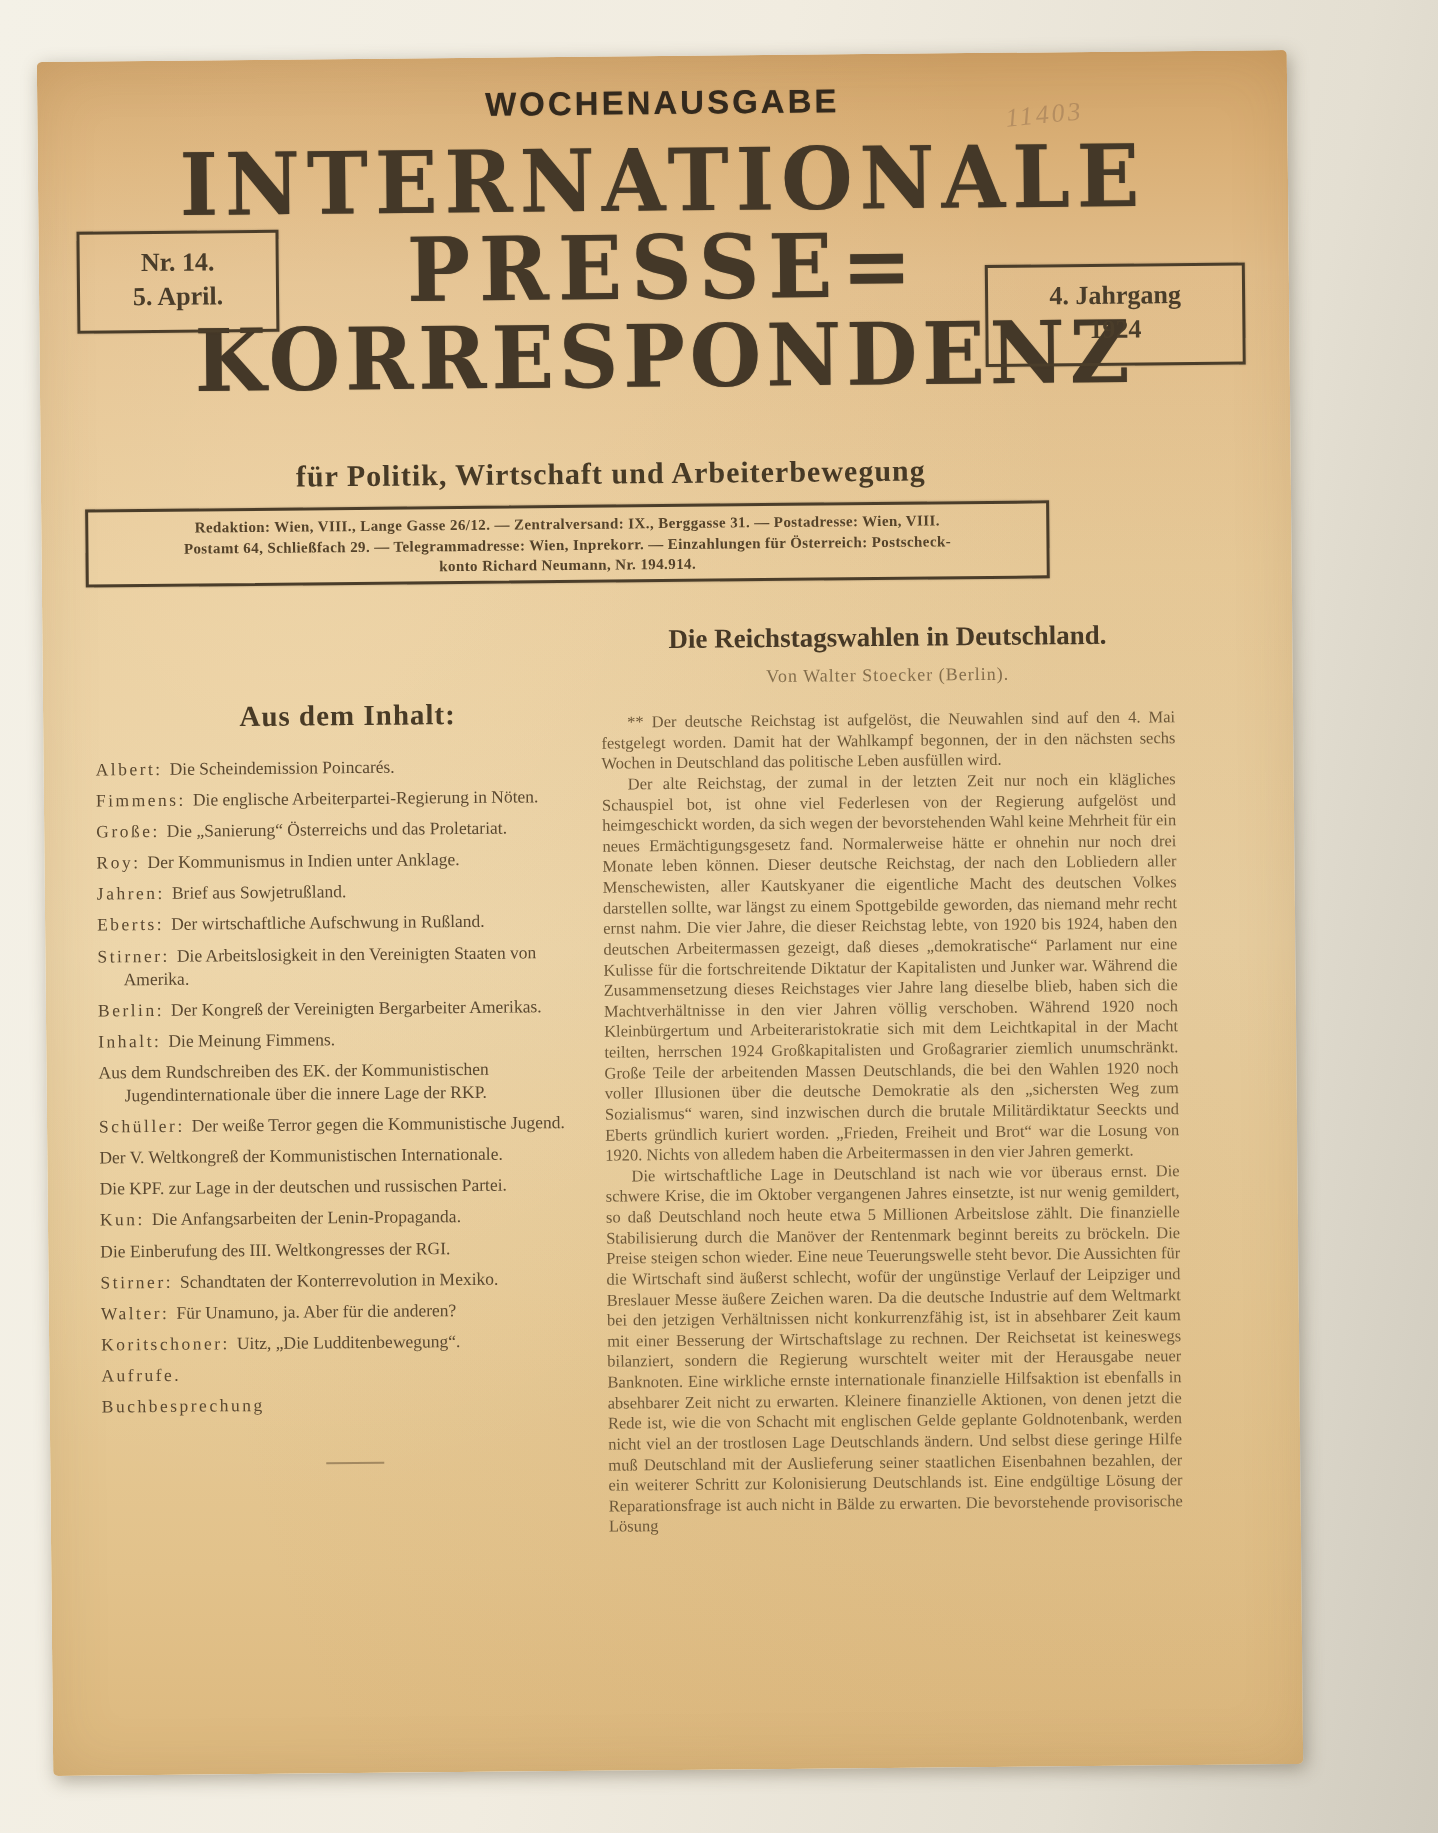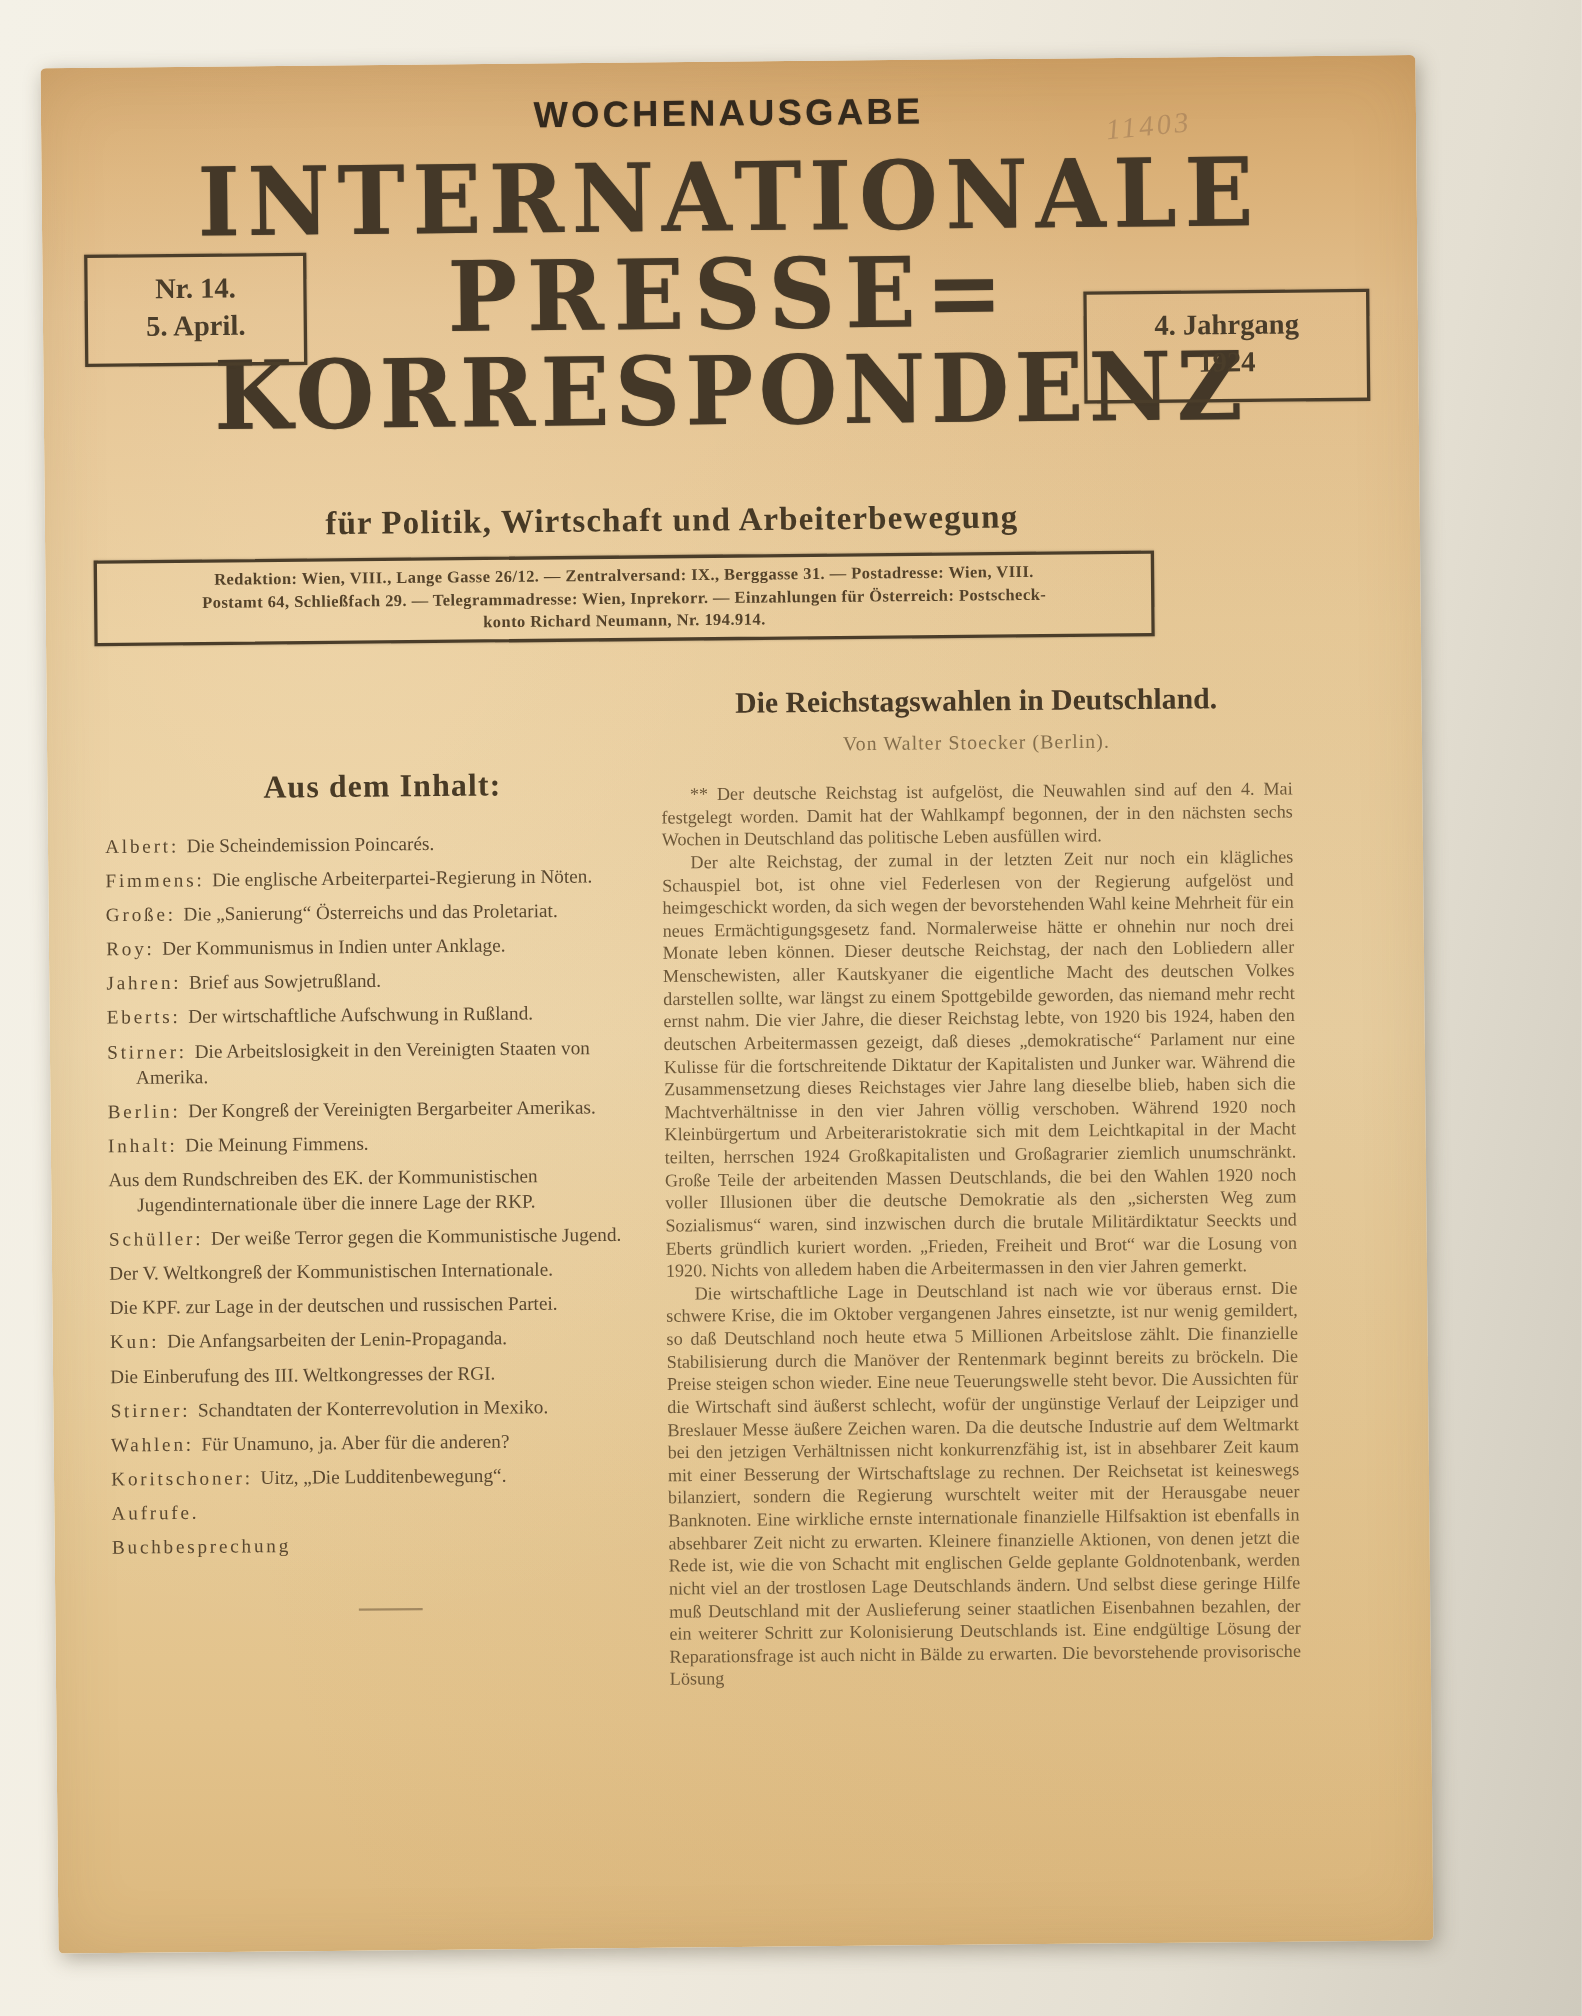--- a/index.html
+++ b/index.html
@@ -157,21 +157,21 @@
         <span class="toc-item"><span>Der V. Weltkongreß der Kommunistischen Internationale.</span></span>
 
         <span class="toc-item"><span>Die KPF. zur Lage in der deutschen und russischen Partei.</span></span>
 
         <span class="toc-item"><span class="toc-author">Kun:</span><span>Die Anfangsarbeiten der Lenin-Propaganda.</span></span>
 
         <span class="toc-item"><span>Die Einberufung des III. Weltkongresses der RGI.</span></span>
 
         <span class="toc-item"><span class="toc-author">Stirner:</span><span>Schandtaten der Konterrevolution in Mexiko.</span></span>
 
-        <span class="toc-item"><span class="toc-author">Wahlen:</span><span>Für Unamuno, ja. Aber für die anderen?</span></span>
+        <span class="toc-item"><span class="toc-author">Walter:</span><span>Für Unamuno, ja. Aber für die anderen?</span></span>
 
         <span class="toc-item"><span class="toc-author">Koritschoner:</span><span>Uitz, „Die Ludditenbewegung“.</span></span>
 
         <span class="toc-item"><span class="toc-author">Aufrufe.</span></span>
 
         <span class="toc-item"><span class="toc-author">Buchbesprechung</span></span>
       </div>
     <span class="toc-divider"></span>
   </div>
 

